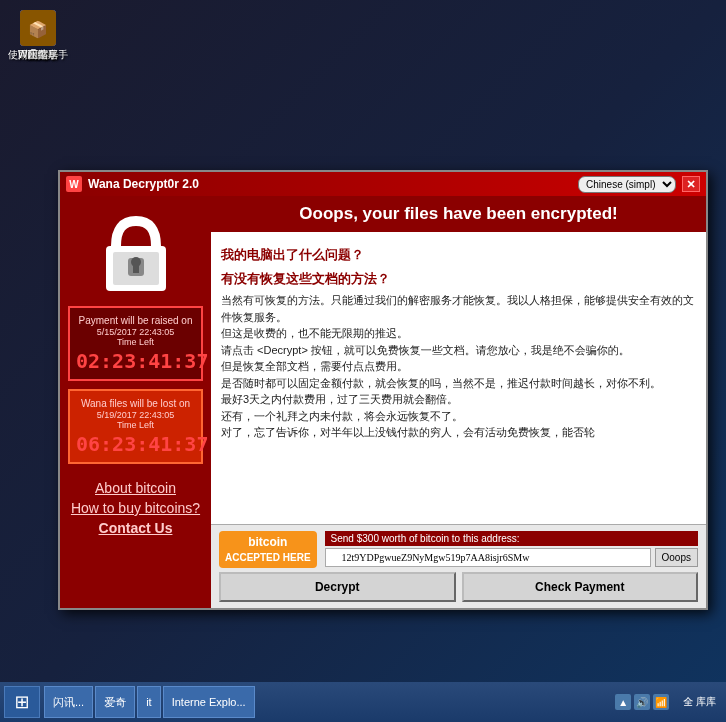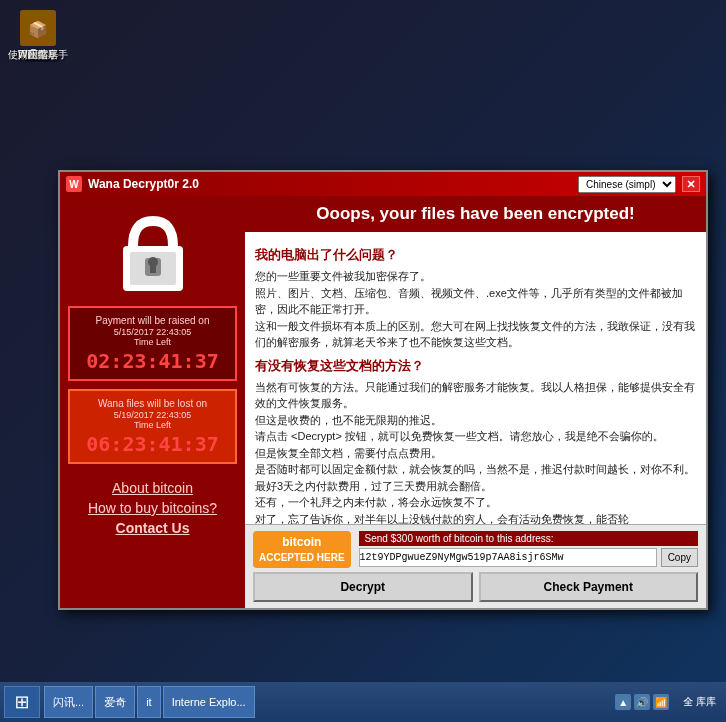--- a/index.html
+++ b/index.html
@@ -166,21 +166,21 @@
     }
 
     .window-body {
       display: flex;
       flex: 1;
       overflow: hidden;
     }
 
     
     .left-panel {
-      width: 185px;
+      width: 151px;
       background: #8b0000;
       display: flex;
       flex-direction: column;
       align-items: center;
       padding: 10px 8px;
       flex-shrink: 0;
     }
 
     .lock-icon {
       width: 90px;
@@ -325,23 +325,23 @@
     }
 
     .bitcoin-address-row {
       display: flex;
       gap: 4px;
     }
 
     .bitcoin-address-input {
       flex: 1;
       font-size: 10px;
-      padding: 3px 0;
+      padding: 3px 16px;
       border: 1px solid #aaa;
-      font-family: Liberation Mono, monospace;
+      font-family: Liberation Serif, serif;
       background: white;
     }
 
     .copy-btn {
       padding: 2px 6px;
       font-size: 10px;
       background: #ddd;
       border: 1px solid #999;
       cursor: pointer;
     }
@@ -490,21 +490,21 @@
     </div>
   </div>
 
   <div class="ransomware-window">
 
     <div class="window-titlebar">
       <div class="title-icon">W</div>
       <span>Wana Decrypt0r 2.0</span>
 
       <div style="margin-left:auto; display:flex; align-items:center; gap:6px;">
-        <select style="font-size:10px; padding:1px 3px;">
+        <select style="font-size:10px; padding:1px 3px;border-radius:7px;">
           <option>Chinese (simpl)</option>
           <option>English</option>
           <option>Spanish</option>
         </select>
         <div class="window-close-btn">✕</div>
       </div>
     </div>
 
     <div class="window-body">
 
@@ -539,23 +539,20 @@
           <a class="contact-us-link">Contact Us</a>
         </div>
       </div>
 
       <div class="right-panel">
 
         <div class="right-header">Ooops, your files have been encrypted!</div>
 
         <div class="right-content">
           <div class="section-title">我的电脑出了什么问题？</div>
-          <p>您的一些重要文件被我加密保存了。<br>
-          照片、图片、文档、压缩包、音频、视频文件、.exe文件等，几乎所有类型的文件都被加密，因此不能正常打开。<br>
-          这和一般文件损坏有本质上的区别。您大可在网上找找恢复文件的方法，我敢保证，没有我们的解密服务，就算老天爷来了也不能恢复这些文档。</p>
 
           <div class="section-title">有没有恢复这些文档的方法？</div>
           <p>当然有可恢复的方法。只能通过我们的解密服务才能恢复。我以人格担保，能够提供安全有效的文件恢复服务。<br>
           但这是收费的，也不能无限期的推迟。<br>
           请点击 &lt;Decrypt&gt; 按钮，就可以免费恢复一些文档。请您放心，我是绝不会骗你的。<br>
           但是恢复全部文档，需要付点点费用。<br>
           是否随时都可以固定金额付款，就会恢复的吗，当然不是，推迟付款时间越长，对你不利。<br>
           最好3天之内付款费用，过了三天费用就会翻倍。<br>
           还有，一个礼拜之内未付款，将会永远恢复不了。<br>
           对了，忘了告诉你，对半年以上没钱付款的穷人，会有活动免费恢复，能否轮</p>
@@ -566,21 +563,21 @@
 
             <div class="bitcoin-logo">
               <div style="font-size:12px; font-weight:bold;">bitcoin</div>
               <div style="font-size:10px;">ACCEPTED HERE</div>
             </div>
 
             <div class="bitcoin-address-section">
               <span class="bitcoin-send-label">Send $300 worth of bitcoin to this address:</span>
               <div class="bitcoin-address-row">
                 <input class="bitcoin-address-input" type="text" readonly="" value="12t9YDPgwueZ9NyMgw519p7AA8isjr6SMw" style="">
-                <button class="copy-btn">Copy</button>
+                <button class="copy-btn">Ooops</button>
               </div>
             </div>
           </div>
           <div class="action-buttons">
             <button class="action-btn">Decrypt</button>
             <button class="action-btn">Check Payment</button>
           </div>
         </div>
       </div>
     </div>

